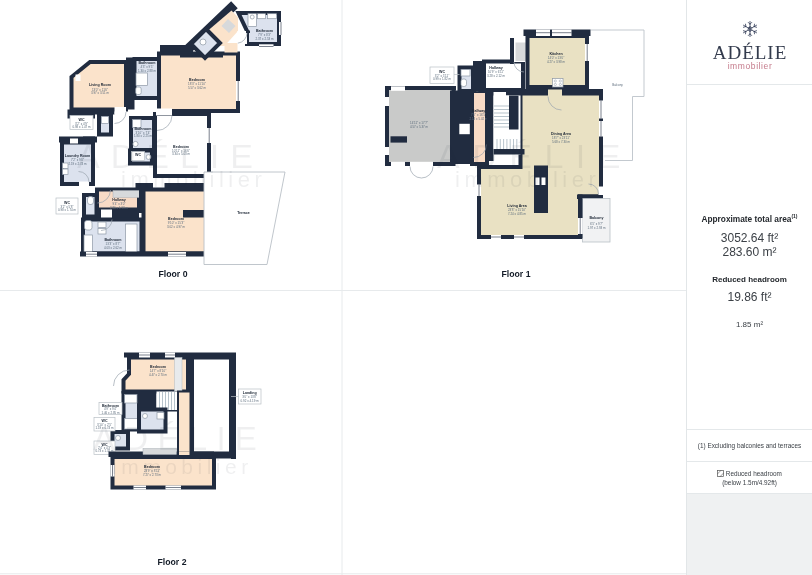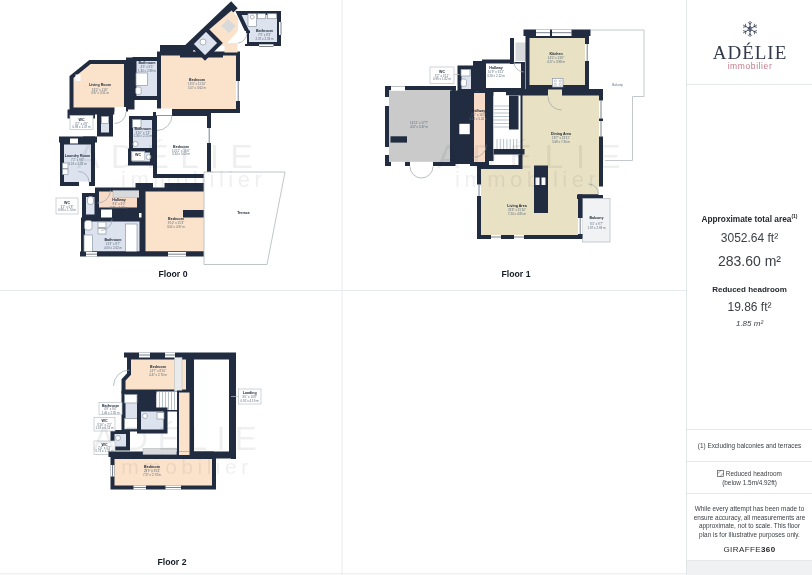--- a/index.html
+++ b/index.html
@@ -540,42 +540,37 @@
       
       <div style="font-size:8.5px;line-height:8px;letter-spacing:0.6px;color:#c4798a;margin-top:1px;margin-left:1px;">immobilier</div>
     </div>
 
     <div style="height:344px;background:#fff;border-bottom:1px solid #e4e8ea;text-align:center;color:#30353b;">
 
       <div style="padding-top:128px;font-size:8.3px;font-weight:bold;color:#25292e;">Approximate total area<sup style="font-size:5px;">(1)</sup></div>
 
       <div style="font-size:12px;margin-top:7px;color:#3c4147;">3052.64 ft²</div>
 
-      <div style="font-size:14px;margin-top:8px;color:#3c4147;">283.60 m²</div>
+      <div style="font-size:12px;margin-top:0;color:#3c4147;">283.60 m²</div>
 
       <div style="font-size:8px;font-weight:bold;margin-top:16px;color:#25292e;">Reduced headroom</div>
 
       <div style="font-size:12px;margin-top:6px;color:#3c4147;">19.86 ft²</div>
 
-      <div style="font-size:8px;margin-top:5px;color:#3c4147;font-style:italic;">1.85 m²</div>
+      <div style="font-size:8px;margin-top:16px;color:#3c4147;">1.85 m²</div>
     </div>
 
     <div style="height:31px;background:#fff;border-bottom:1px solid #e4e8ea;text-align:center;">
       <div style="padding-top:12px;font-size:6.4px;color:#3c4147;">(1) Excluding balconies and terraces</div>
     </div>
 
     <div style="height:31px;background:#fff;border-bottom:1px solid #e4e8ea;text-align:center;color:#3c4147;">
       <div style="padding-top:8px;font-size:6.4px;">
         <svg width="7" height="7" viewBox="0 0 8 8" style="vertical-align:-1px;">
             <rect x="0.5" y="0.5" width="7" height="7" fill="none" stroke="#555" stroke-width="0.8"></rect>
             <path d="M0,5 L5,0 M3,8 L8,3" stroke="#555" stroke-width="0.7"></path>
           </svg>
         Reduced headroom</div>
       <div style="font-size:6.4px;margin-top:2px;">(below 1.5m/4.92ft)</div>
     </div>
 
-    <div style="height:66px;background:#fff;border-bottom:1px solid #e4e8ea;text-align:center;color:#3c4147;">
-      <div style="padding-top:11px;font-size:6.4px;line-height:8.5px;">While every attempt has been made to<br>ensure accuracy, all measurements are<br>approximate, not to scale. This floor<br>plan is for illustrative purposes only.</div>
-
-      <div style="margin-top:6px;font-size:8px;letter-spacing:0.4px;color:#23272c;">GIRAFFE<b>360</b></div>
-    </div>
   </div>
 </div>
 
 </body></html>

